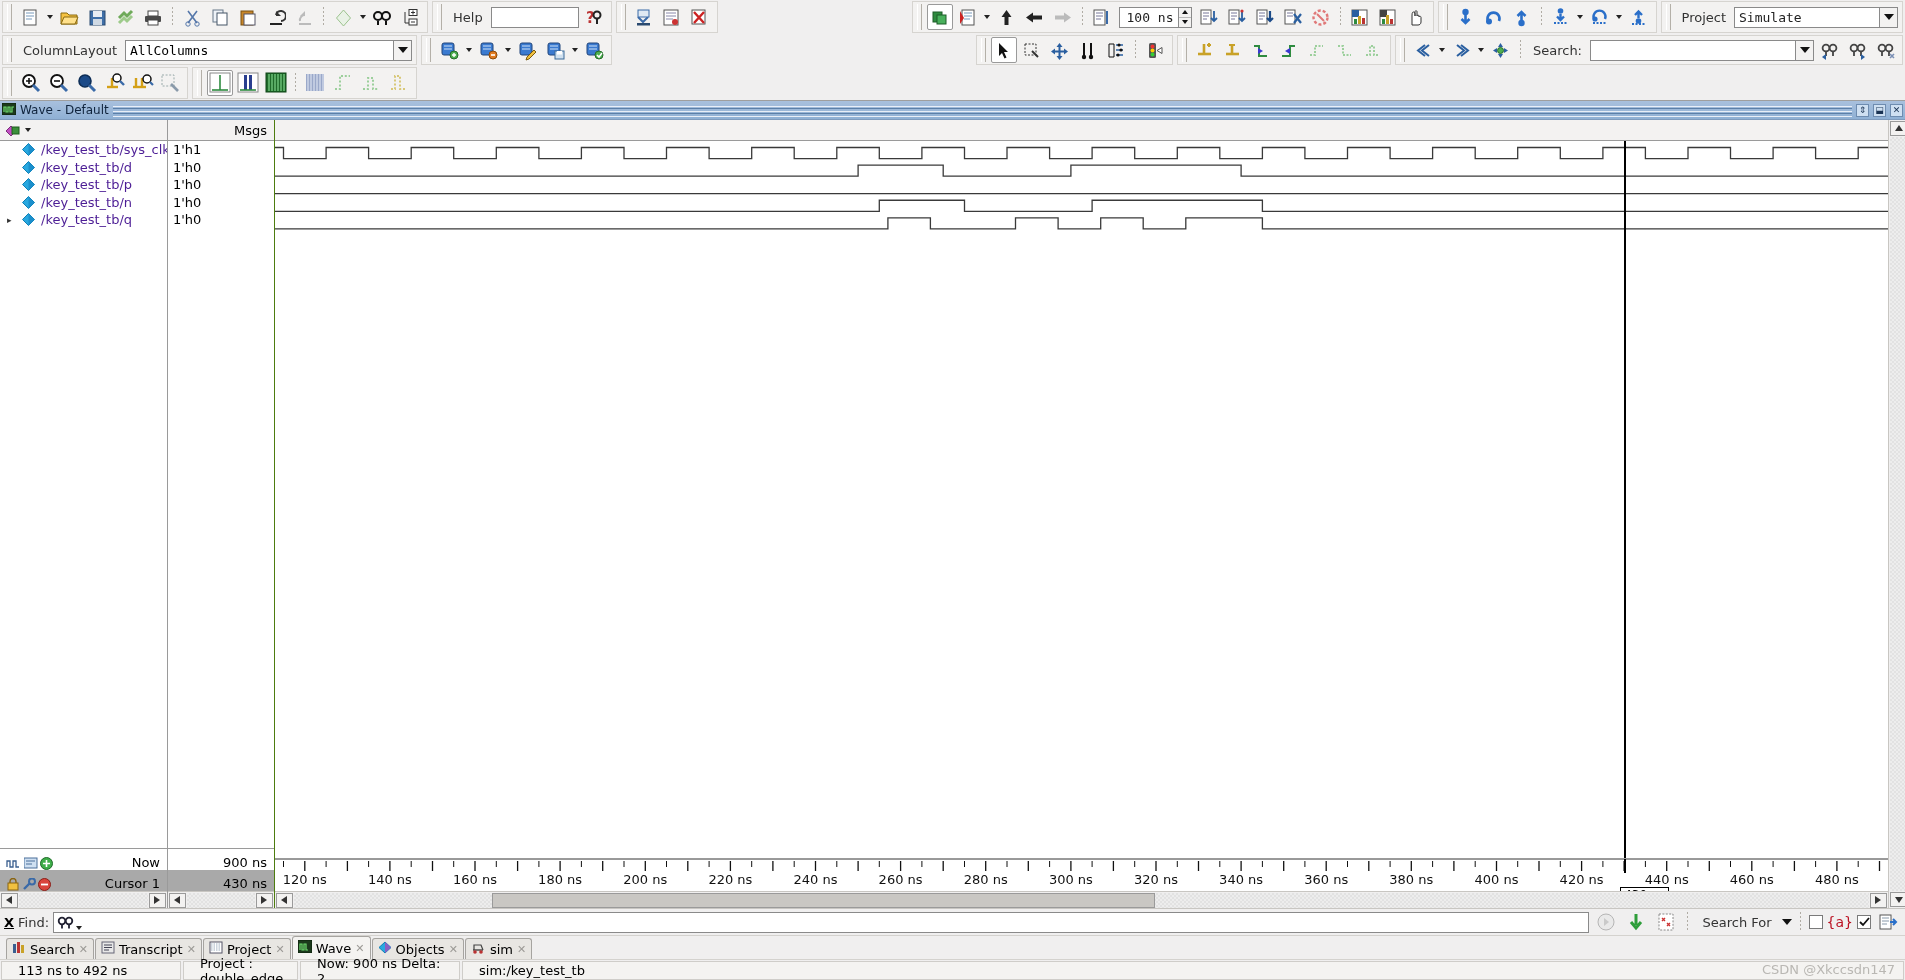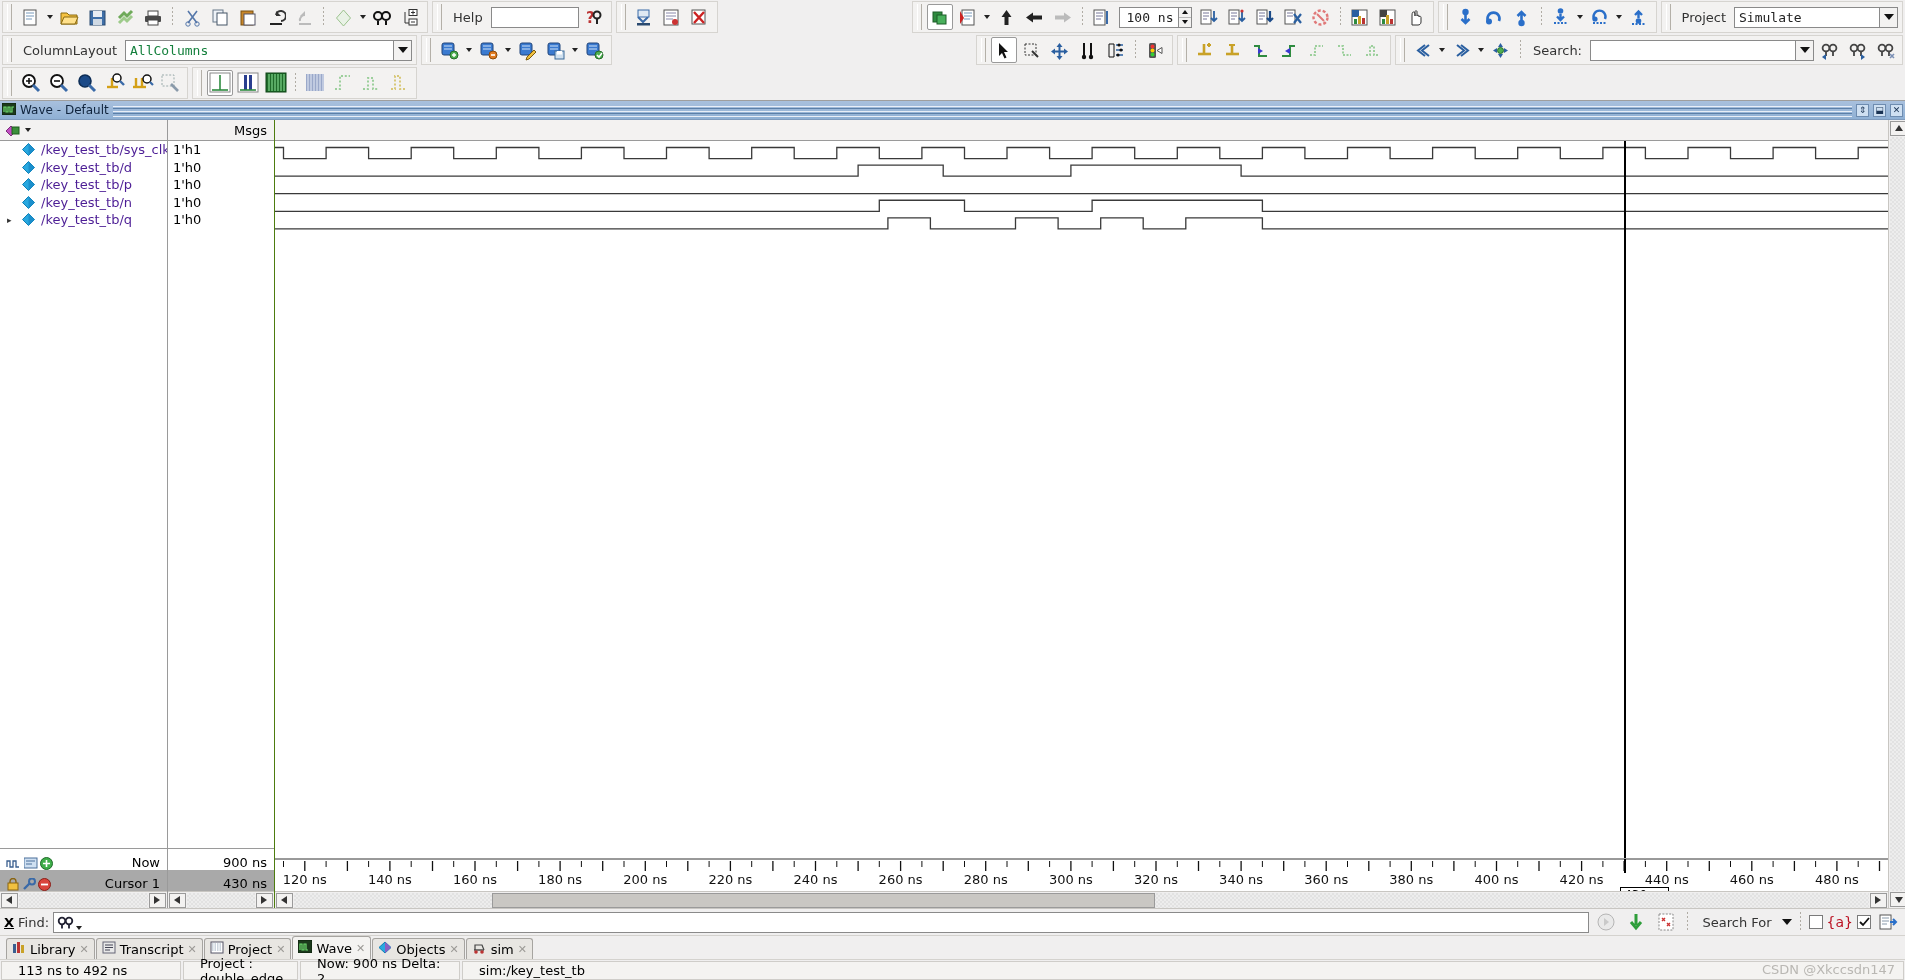--- a/index.html
+++ b/index.html
@@ -442,21 +442,21 @@
         <div class="arrow"></div>
       </div>
     </div>
   </div>
 
   <div class="tbrow" style="height:32px;">
     <div class="tbgroup" style="width:415px;">
       <div class="grip"></div>
       <span class="tlabel">ColumnLayout</span>
       <div class="combo" style="flex:1;">
-        <div class="tfield" style="flex:1;color:#15803d;">AllColumns</div>
+        <div class="tfield" style="flex:1;color:#000000;">AllColumns</div>
         <div class="arrow"></div>
       </div>
     </div>
 
     <div class="tbgroup">
       <div class="grip"></div>
       <div class="tbtn">
         <svg width="21" height="21">
             <rect x="3" y="3" width="12" height="12" rx="2" fill="#3a7ad0" stroke="#21457a"></rect>
             <path d="M5 6h8M5 9h8" stroke="#cfe2f7"></path>
@@ -1088,21 +1088,21 @@
     </div>
   </div>
 
   <div id="tabbar">
       <div class="tab">
         <span><svg width="14" height="13">
             <rect x="1" y="3" width="3" height="9" fill="#3a5f8f"></rect>
             <rect x="5" y="1" width="3" height="11" fill="#b33"></rect>
             <rect x="9" y="4" width="3" height="8" fill="#c9a227"></rect>
           </svg></span>
-        <span>Library</span>
+        <span>Search</span>
         <span class="tabx">✕</span>
       </div>
       <div class="tab">
         <span><svg width="14" height="13">
             <rect x="1" y="1" width="12" height="11" fill="#e8e8e8" stroke="#667"></rect>
             <path d="M3 4h8M3 6.5h8M3 9h5" stroke="#445"></path>
           </svg></span>
         <span>Transcript</span>
         <span class="tabx">✕</span>
       </div>

